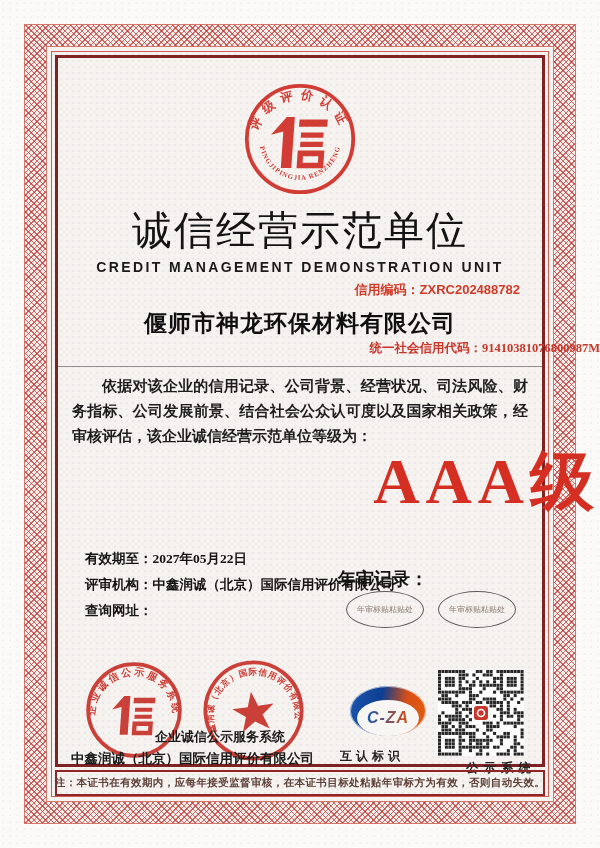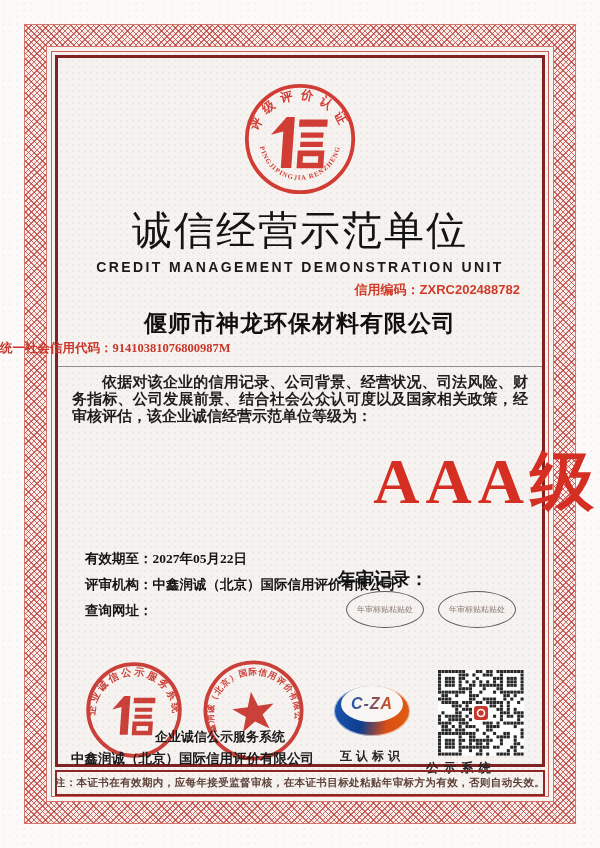--- a/index.html
+++ b/index.html
@@ -24,57 +24,57 @@
 
   .top-seal{position:absolute;left:243px;top:82px;width:114px;height:114px;opacity:.95}
   .title{position:absolute;top:203px;left:0;width:100%;text-align:center;font-size:40px;
     font-weight:normal;color:#141414;letter-spacing:2px}
   .subtitle{position:absolute;top:259px;left:0;width:100%;text-align:center;font-size:14px;
     font-weight:bold;color:#1a1a1a;letter-spacing:2.4px;font-family:"Liberation Sans","DejaVu Sans",sans-serif}
   .credit-line{position:absolute;top:281px;right:80px;font-size:13px;font-weight:bold;color:#d03a28;
     font-family:"Liberation Sans","DejaVu Sans",sans-serif}
   .company{position:absolute;top:308px;left:0;width:100%;text-align:center;font-size:23px;
     font-weight:bold;color:#101010;letter-spacing:1px}
-  .uscc{position:absolute;top:340px;left:0;width:100%;text-align:left;font-size:12.5px;
+  .uscc{position:absolute;top:340px;left:0;width:100%;text-align:right;font-size:12.5px;
     font-weight:bold;color:#c8362a}
   .divider{position:absolute;top:366px;left:58px;right:58px;height:1px;background:#8f8f8f}
-  .paragraph{position:absolute;top:374px;left:72px;right:72px;font-size:15px;line-height:17px;
+  .paragraph{position:absolute;top:374px;left:72px;right:72px;font-size:15px;line-height:25px;
     font-weight:bold;color:#1d1d1d;text-align:justify;text-indent:2em}
   .grade{position:absolute;top:438px;left:0;width:100%;text-align:right;font-size:64px;
     font-weight:bold;color:#d52f24;letter-spacing:6px}
 
   .info{position:absolute;left:85px;top:550px;font-size:13.5px;font-weight:bold;color:#141414}
   .info-row{height:26px;display:flex;white-space:nowrap}
   .annual-label{position:absolute;left:338px;top:567px;font-size:18px;font-weight:bold;color:#141414}
   .ellipse{position:absolute;width:78px;height:37px;border:1.5px solid #5a5a5a;border-radius:50%;
     display:flex;align-items:center;justify-content:center;background:transparent}
   .ellipse span{font-size:8px;color:#8a7a72;white-space:nowrap}
   .e1{left:346px;top:591px}.e2{left:438px;top:591px}
 
   .seal{position:absolute;mix-blend-mode:multiply;opacity:.92}
   .seal-left{left:84px;top:660px;width:100px;height:100px}
   .seal-right{left:202px;top:659px;width:103px;height:103px;transform:rotate(-8deg)}
   .org1{position:absolute;top:728px;left:90px;width:260px;text-align:center;font-size:13px;
     font-weight:bold;color:#1a1a1a;white-space:nowrap}
   .org2{position:absolute;top:750px;left:45px;width:295px;text-align:center;font-size:13.5px;
     font-weight:bold;color:#1a1a1a;white-space:nowrap}
 
-  .cza{position:absolute;left:334px;top:686px;width:76px;height:50px;border-radius:50%;
+  .cza{position:absolute;left:350px;top:686px;width:76px;height:50px;border-radius:50%;
     background:linear-gradient(100deg,#1b57b0 0%,#0e3e8e 40%,#d94e15 70%,#e06010 100%);
-    display:flex;align-items:flex-start;justify-content:center;box-shadow:0 0 0 1px rgba(255,255,255,.6) inset}
+    display:flex;align-items:flex-end;justify-content:center;box-shadow:0 0 0 1px rgba(255,255,255,.6) inset}
   .cza-inner{width:62px;height:36px;border-radius:50%;background:#f8f6f3;
     display:flex;align-items:center;justify-content:center}
   .cza-text{font-style:italic;font-weight:bold;font-size:16px;letter-spacing:1px;
     font-family:"Liberation Sans","DejaVu Sans",sans-serif;
     background:linear-gradient(90deg,#1b57b0,#d94e15);-webkit-background-clip:text;
     background-clip:text;color:transparent}
   .mutual-label{position:absolute;left:330px;top:748px;width:84px;text-align:center;font-size:12px;
     font-weight:bold;letter-spacing:4px;color:#222;white-space:nowrap}
   .qr{position:absolute;left:438px;top:670px;width:86px;height:86px;background:#fdfdfd}
-  .qr-label{position:absolute;left:426px;top:760px;width:110px;text-align:left;font-size:12.5px;
+  .qr-label{position:absolute;left:426px;top:760px;width:110px;text-align:right;font-size:12.5px;
     font-weight:bold;letter-spacing:5px;color:#222;white-space:nowrap}
 </style>
 </head>
 <body>
 
 <div class="cert">
   <div class="guilloche"></div>
   <div class="guilloche-hole"></div>
   <div class="inner-thin"></div>
   <div class="main-box"></div>

